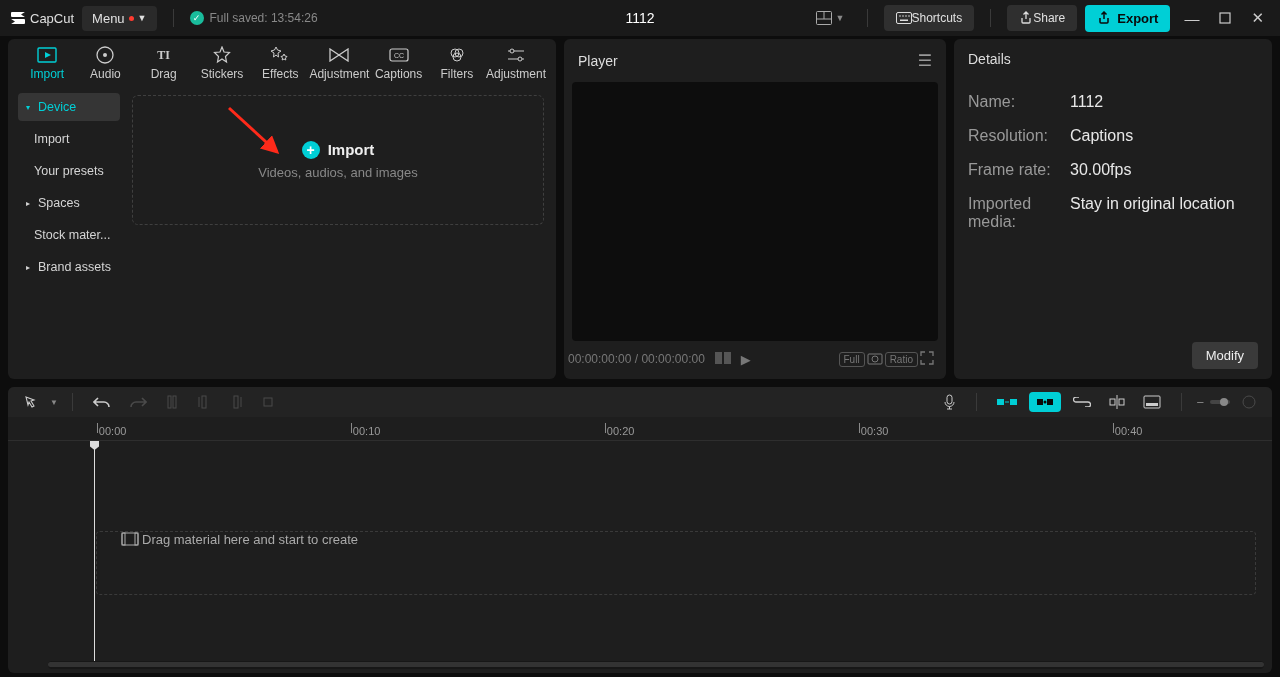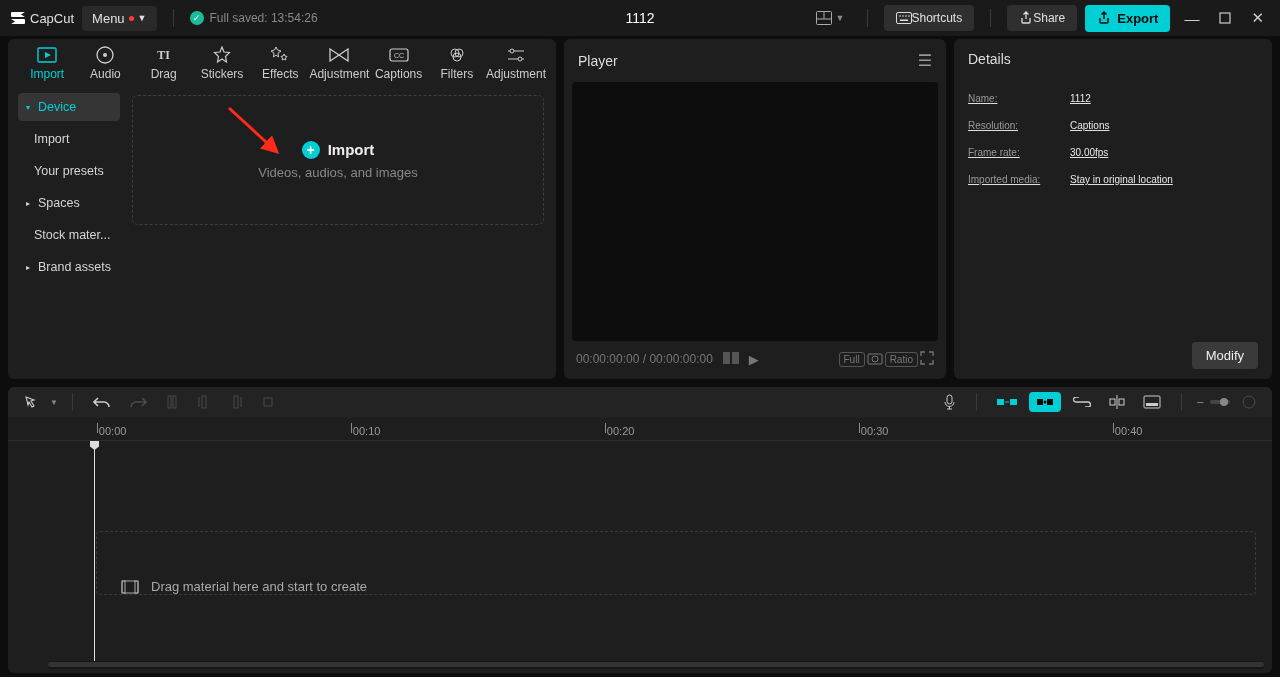--- a/index.html
+++ b/index.html
@@ -297,21 +297,21 @@
     .player-body {
       flex: 1;
       background: #0d0d0d;
       margin: 0 8px 6px 8px;
       border-radius: 4px;
     }
     .player-footer {
       height: 32px;
       display: flex;
       align-items: center;
-      padding: 0 12px 8px 12px;
+      padding: 0 12px 8px 4px;
       gap: 10px;
       color: #777;
       font-size: 12px;
     }
     .player-footer .pf-right {
       margin-left: auto;
       display: flex;
       gap: 2px;
       align-items: center;
     }
@@ -324,22 +324,21 @@
     
     
     .details-panel {
       width: 318px;
       display: flex;
       flex-direction: column;
       position: relative;
     }
     .details-body {
       padding: 6px 14px 0 14px;
-      font-size: 10px;
-      text-decoration: underline;
+      font-size: 16px;
     }
     .drow {
       display: flex;
       padding: 8px 0;
     }
     .dlabel {
       width: 102px;
       color: #999;
     }
     .dval {
@@ -462,23 +461,23 @@
     }
     .placeholder-track {
       position: absolute;
       left: 88px;
       right: 16px;
       top: 90px;
       height: 64px;
       border: 1px dashed #3a3a3a;
       border-radius: 4px;
       display: flex;
-      align-items: flex-end;
+      align-items: flex-start;
       padding-left: 24px;
-      gap: 12px;
+      gap: 3px;
       color: #aaa;
       font-size: 13px;
     }
     .scrollbar-h {
       height: 8px;
       background: #171717;
       margin: 0 8px 4px 40px;
       border-radius: 4px;
     }
     .scrollbar-h .thumb {

